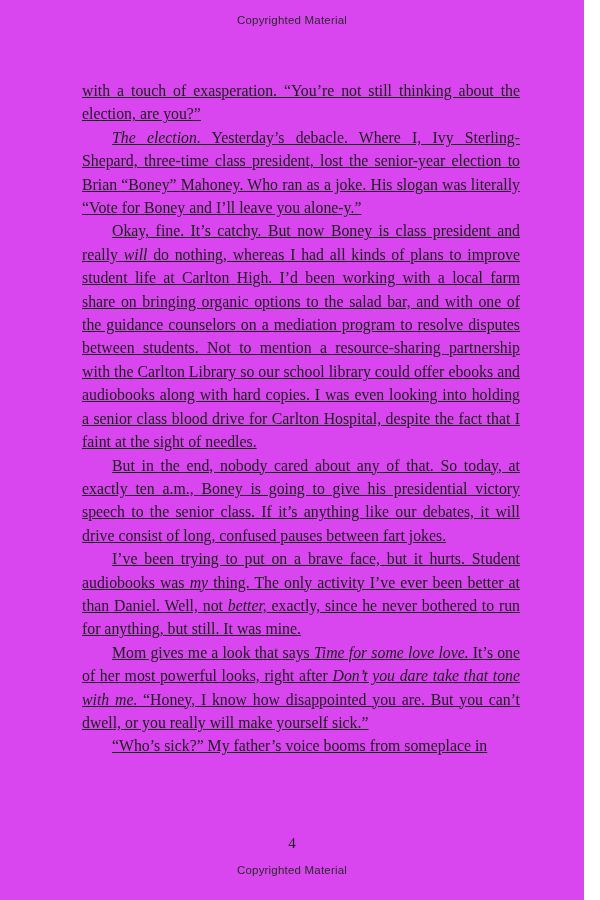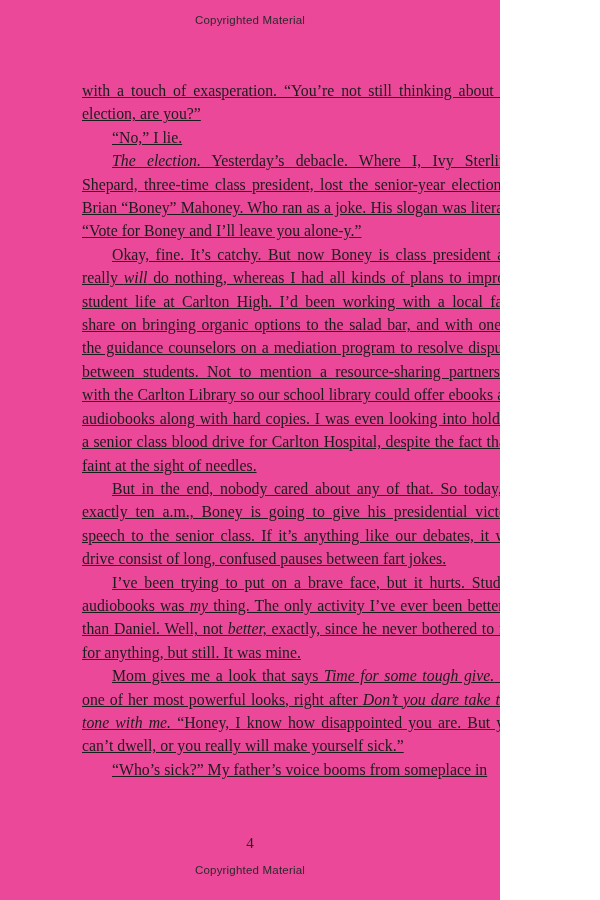--- a/index.html
+++ b/index.html
@@ -2,23 +2,23 @@
 <html><head>
 <meta charset="utf-8">
 <style>
   html, body {
     margin: 0;
     padding: 0;
     background: #ffffff;
   }
   .page {
     position: relative;
-    width: 500px;
+    width: 584px;
     height: 900px;
-    background: #ec4899;
+    background: #d946ef;
     color: #1c1c1c;
     font-family: "Liberation Serif", serif;
     overflow: hidden;
   }
   .notice {
     position: absolute;
     left: 0;
     width: 100%;
     text-align: center;
     font-family: "Liberation Sans", sans-serif;
@@ -62,25 +62,24 @@
   }
 </style>
 </head>
 <body>
 
 <div class="page">
   <div class="notice top">Copyrighted Material</div>
 
   <div class="text-block">
       <p class="para"><span>with a touch of exasperation. “You’re not still thinking about the election, are you?”</span></p>
-      <p class="para indent"><span>“No,” I lie.</span></p>
       <p class="para indent"><em>The election.</em><span> Yesterday’s debacle. Where I, Ivy Sterling-Shepard, three-time class president, lost the senior-year election to Brian “Boney” Mahoney. Who ran as a joke. His slogan was literally “Vote for Boney and I’ll leave you alone-y.”</span></p>
       <p class="para indent"><span>Okay, fine. It’s catchy. But now Boney is class president and really </span><em>will</em><span> do nothing, whereas I had all kinds of plans to improve student life at Carlton High. I’d been working with a local farm share on bringing organic options to the salad bar, and with one of the guidance counselors on a mediation program to resolve disputes between students. Not to mention a resource-sharing partnership with the Carlton Library so our school library could offer ebooks and audiobooks along with hard copies. I was even looking into holding a senior class blood drive for Carlton Hospital, despite the fact that I faint at the sight of needles.</span></p>
       <p class="para indent"><span>But in the end, nobody cared about any of that. So today, at exactly ten a.m., Boney is going to give his presidential victory speech to the senior class. If it’s anything like our debates, it will drive consist of long, confused pauses between fart jokes.</span></p>
       <p class="para indent"><span>I’ve been trying to put on a brave face, but it hurts. Student audiobooks was </span><em>my</em><span> thing. The only activity I’ve ever been better at than Daniel. Well, not </span><em>better,</em><span> exactly, since he never bothered to run for anything, but still. It was mine.</span></p>
-      <p class="para indent"><span>Mom gives me a look that says </span><em>Time for some tough give.</em><span> It’s one of her most powerful looks, right after </span><em>Don’t you dare take that tone with me.</em><span> “Honey, I know how disappointed you are. But you can’t dwell, or you really will make yourself sick.”</span></p>
+      <p class="para indent"><span>Mom gives me a look that says </span><em>Time for some love love.</em><span> It’s one of her most powerful looks, right after </span><em>Don’t you dare take that tone with me.</em><span> “Honey, I know how disappointed you are. But you can’t dwell, or you really will make yourself sick.”</span></p>
       <p class="para indent"><span>“Who’s sick?” My father’s voice booms from someplace in</span></p>
     </div>
 
   <div class="page-number">4</div>
 
   <div class="notice bottom">Copyrighted Material</div>
 </div>
 
 </body></html>

